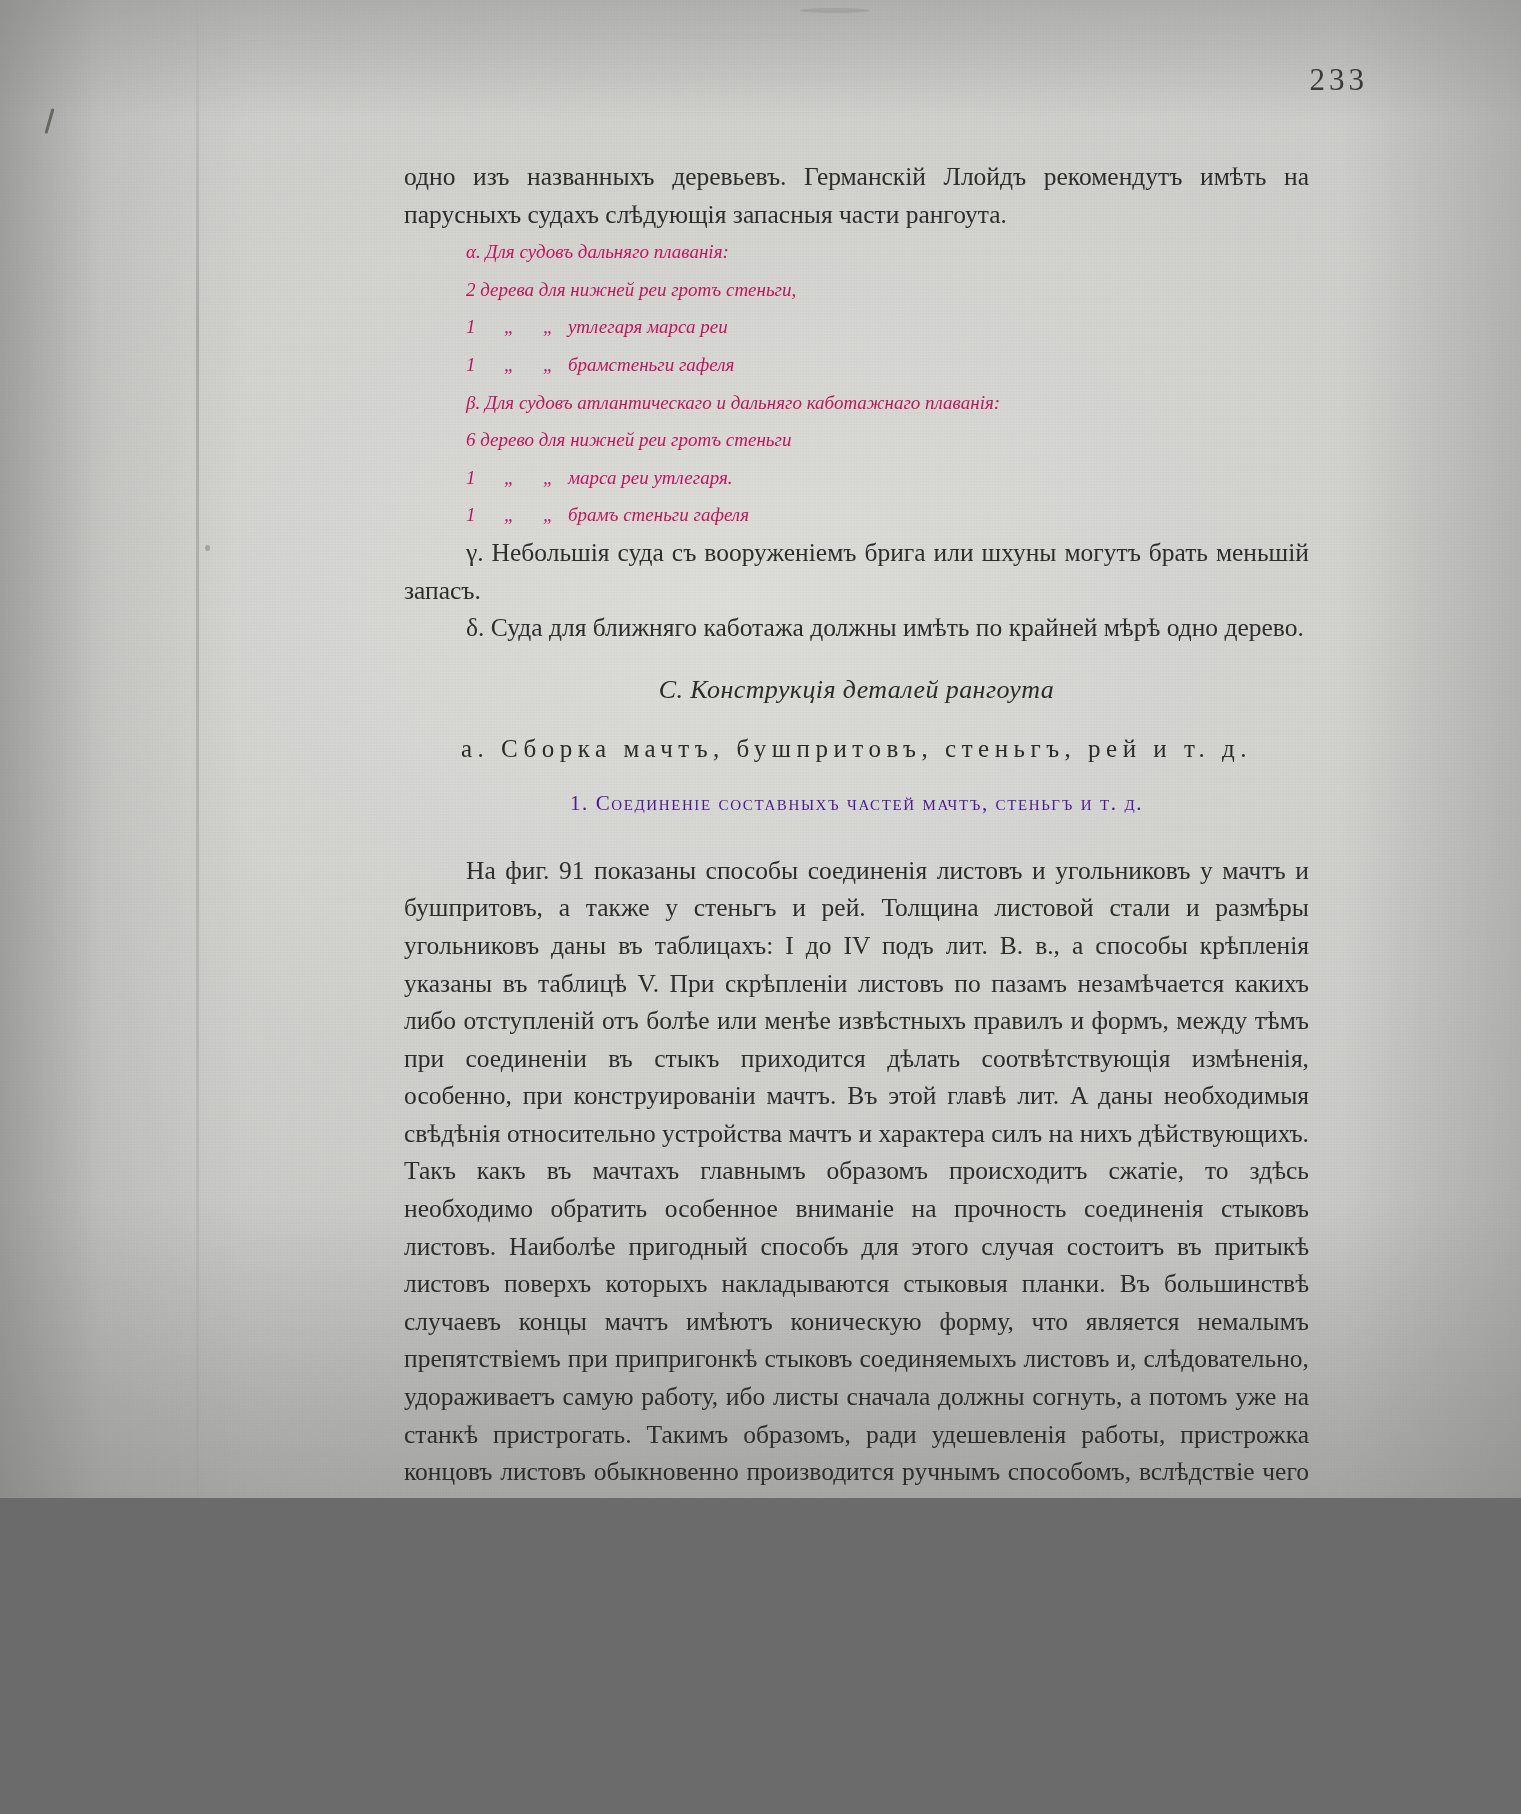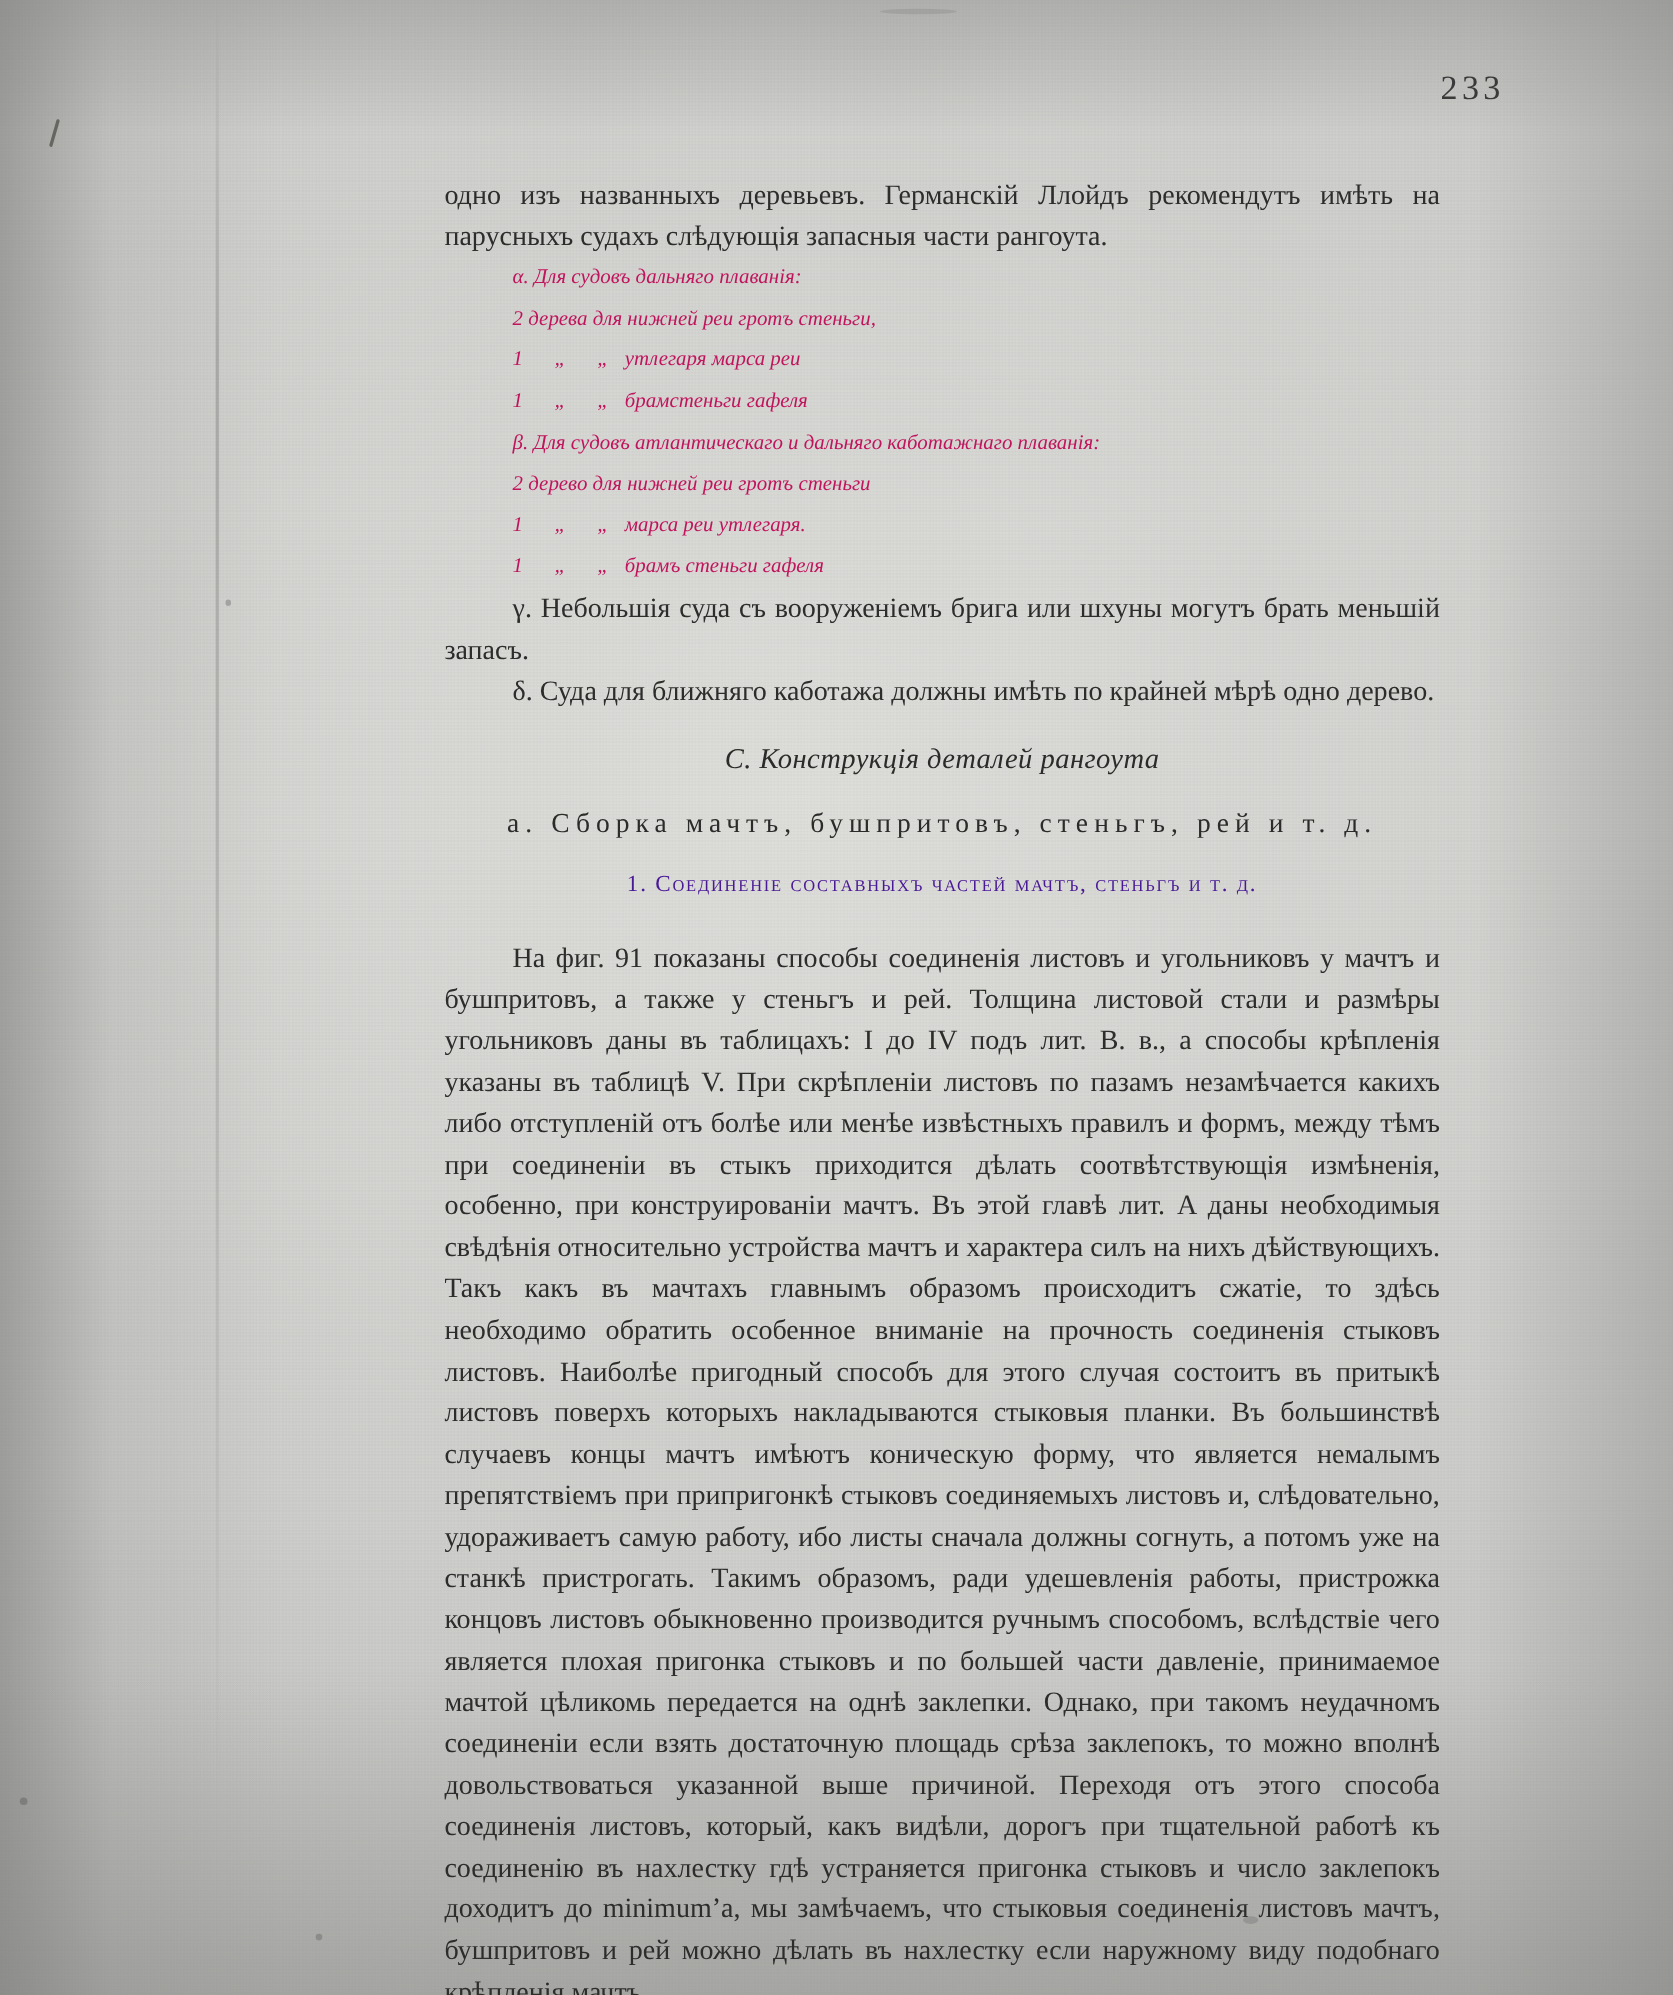--- a/index.html
+++ b/index.html
@@ -3,21 +3,21 @@
 <meta charset="utf-8">
 <style>
   html, body {
     margin: 0;
     padding: 0;
     background: #6b6b6b;
   }
   .page {
     position: relative;
     width: 1521px;
-    height: 1814px;
+    height: 1498px;
     overflow: hidden;
     background: #c9c9c7;
     font-family: "Liberation Serif", "DejaVu Serif", serif;
     color: #2b2b2b;
   }
   
   .paper-tint {
     position: absolute;
     inset: 0;
     background:
@@ -171,21 +171,21 @@
   <div class="content blur-wrap">
 
     <p class="para-intro">одно изъ названныхъ деревьевъ. Германскій Ллойдъ рекомендутъ имѣть на парусныхъ судахъ слѣдующія запасныя части рангоута.</p>
 
     <p class="list-line">α. Для судовъ дальняго плаванія:</p>
     <p class="list-line">2 дерева для нижней реи гротъ стеньги,</p>
     <p class="list-line">1      „      „   утлегаря марса реи</p>
     <p class="list-line">1      „      „   брамстеньги гафеля</p>
 
     <p class="list-line">β. Для судовъ атлантическаго и дальняго каботажнаго плаванія:</p>
-    <p class="list-line">2 дерево для нижней реи гротъ стеньги</p>
+    <p class="list-line">6 дерево для нижней реи гротъ стеньги</p>
     <p class="list-line">1      „      „   марса реи утлегаря.</p>
     <p class="list-line">1      „      „   брамъ стеньги гафеля</p>
 
     <p class="para-body">γ. Небольшія суда съ вооруженіемъ брига или шхуны могутъ брать меньшій запасъ.</p>
     <p class="para-body">δ. Суда для ближняго каботажа должны имѣть по крайней мѣрѣ одно дерево.</p>
 
     <h2 class="section-head">C. Конструкція деталей рангоута</h2>
     <h3 class="sub-head">a. Сборка мачтъ, бушпритовъ, стеньгъ, рей и т. д.</h3>
     <h4 class="sub-sub-head gap-after">1. Соединеніе составныхъ частей мачтъ, стеньгъ и т. д.</h4>
 

